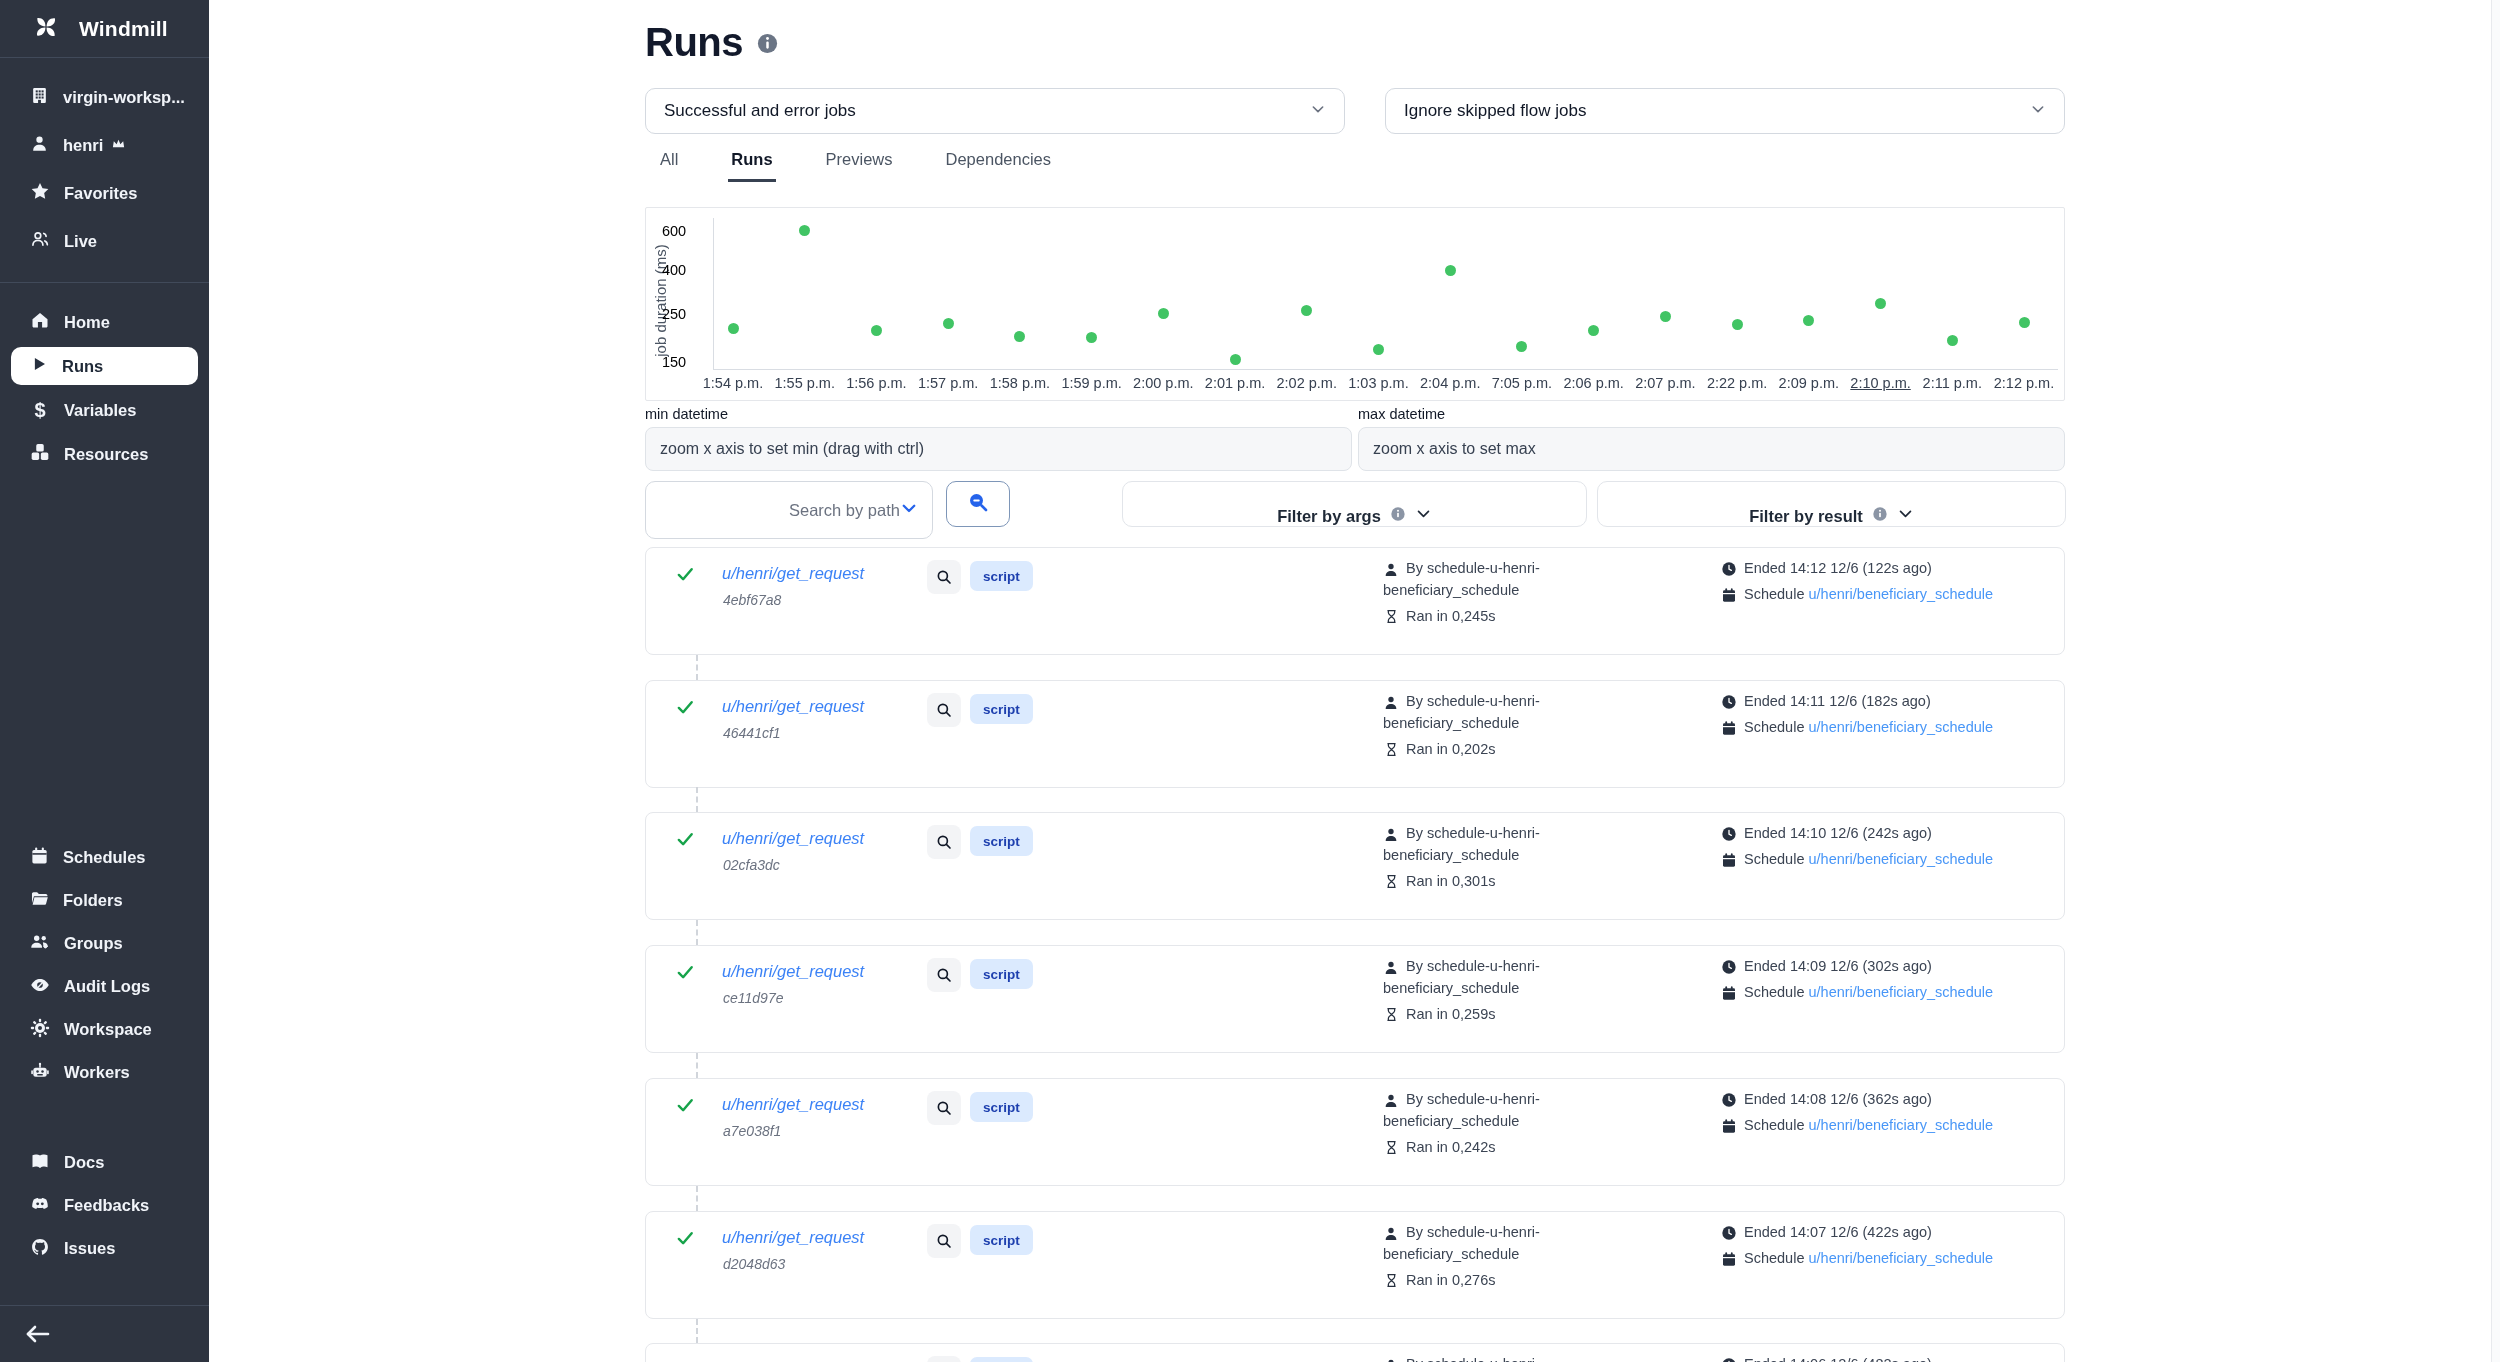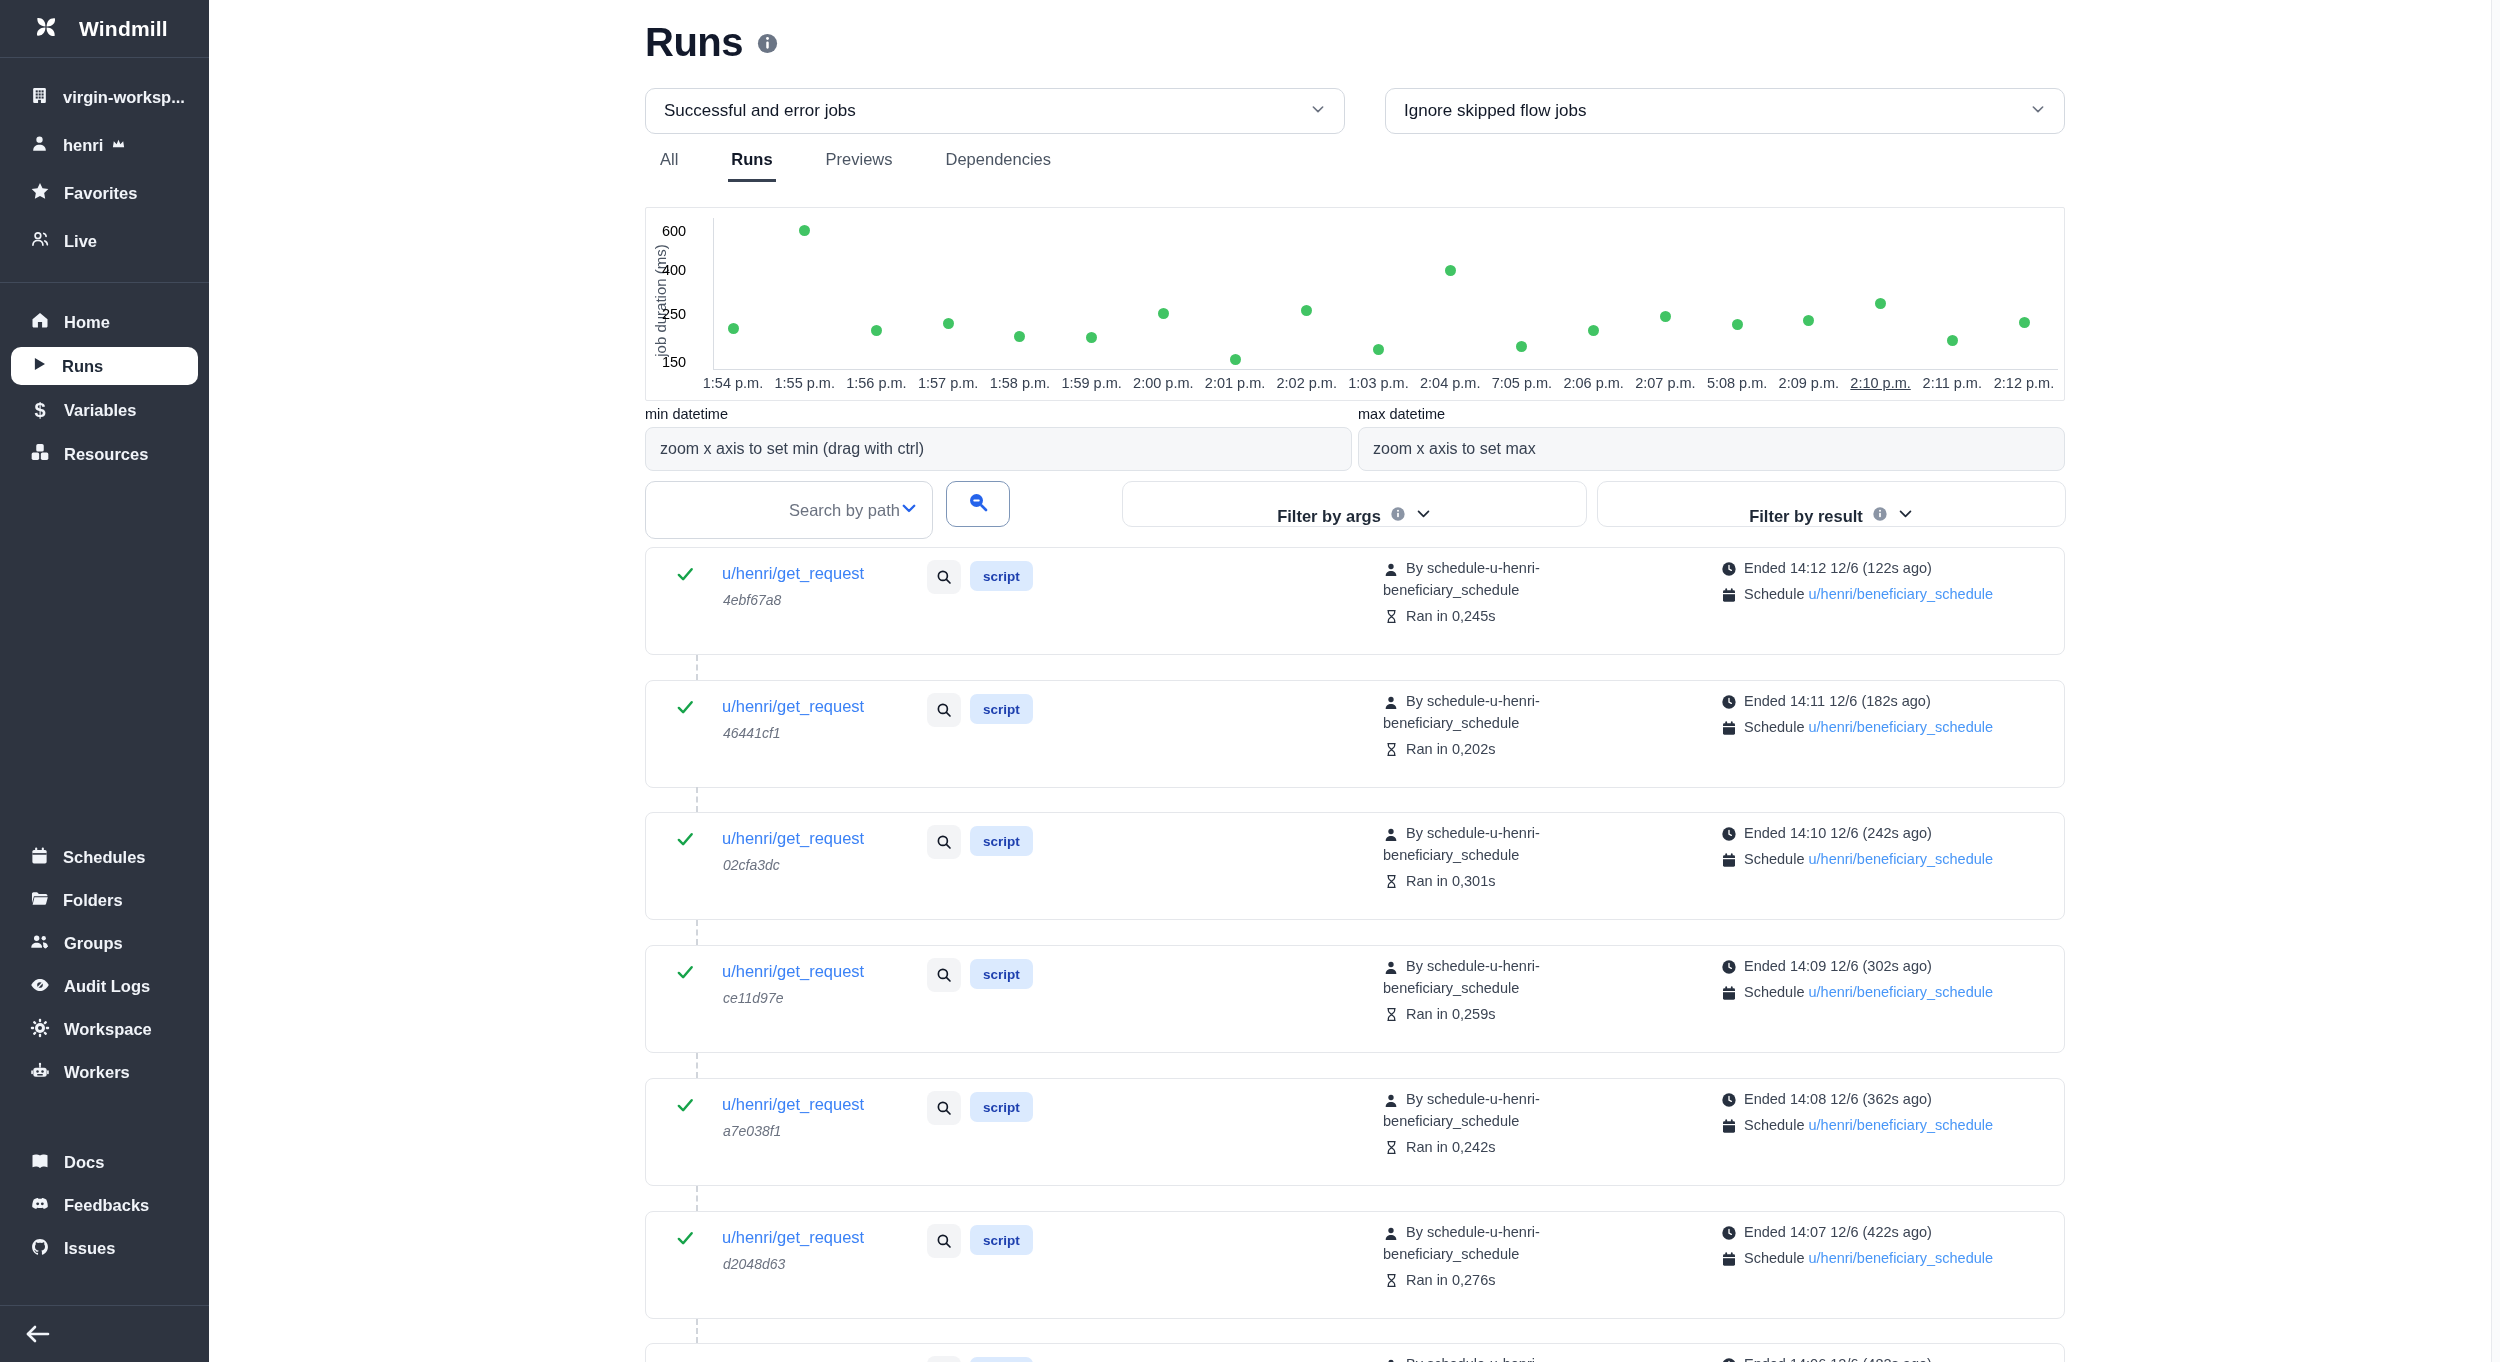--- a/index.html
+++ b/index.html
@@ -55,21 +55,21 @@
   .filter-btn .ftext { font-size:16.5px; font-weight:600; color:#1f2937; }
   .fb-args { left:913px; width:465px; }
   .fb-result { left:1388px; width:469px; }
 
   
   .card { position:absolute; left:436px; width:1420px; height:108px; border:1px solid #e5e7eb; border-radius:8px; background:#fff; }
   .partial-wrap { position:absolute; left:436px; top:1343px; width:1420px; height:19px; overflow:hidden; }
   .partial-wrap .card { position:absolute; left:0; top:0; }
   .connector { position:absolute; left:487px; width:0; border-left:2px dashed #d1d5db; }
   .run-check { position:absolute; left:30px; top:17px; }
-  .run-link { position:absolute; left:76px; top:16px; font-size:16.5px; font-weight:500; color:#3b82f6; text-decoration:none; cursor:pointer; }
+  .run-link { position:absolute; left:76px; top:16px; font-size:16.5px; font-weight:500; color:#3b82f6; text-decoration:none; cursor:pointer;font-style:italic; }
   .run-zoom { position:absolute; left:281px; top:12px; width:34px; height:34px; background:#f3f4f6; border-radius:8px; display:flex; align-items:center; justify-content:center; cursor:pointer; }
   .run-badge { position:absolute; left:324px; top:13px; height:30px; padding:0 13px; background:#dbeafe; border-radius:7px; display:flex; align-items:center; font-size:13.5px; font-weight:700; color:#1e40af; }
   .run-hash { position:absolute; left:77px; top:44px; font-size:14px; font-style:italic; color:#6b7280; }
   .ic { position:absolute; }
   .meta { position:absolute; font-size:14.5px; color:#3b4453; white-space:nowrap; }
   .by1 { left:760px; top:12px; } .by2 { left:737px; top:34px; } .ran { left:760px; top:60px; }
   .by-ic { left:737px; top:14px; } .ran-ic { left:738px; top:61px; }
   .ended { left:1098px; top:12px; } .sched { left:1098px; top:38px; }
   .end-ic { left:1075px; top:13px; } .sch-ic { left:1075px; top:39px; }
   .sched a, .sched-link { color:#4896f7; text-decoration:none; cursor:pointer; }
@@ -327,21 +327,21 @@
       <div class="xtick" style="left: 732.5px;">1:03 p.m.</div>
       <div class="dot" style="background: rgb(65, 196, 100); left: 727px; top: 136.187px;"></div>
       <div class="xtick" style="left: 804.222px;">2:04 p.m.</div>
       <div class="dot" style="background: rgb(65, 196, 100); left: 798.722px; top: 57.4743px;"></div>
       <div class="xtick" style="left: 875.944px;">7:05 p.m.</div>
       <div class="dot" style="background: rgb(65, 196, 100); left: 870.444px; top: 132.97px;"></div>
       <div class="xtick" style="left: 947.667px;">2:06 p.m.</div>
       <div class="dot" style="background: rgb(65, 196, 100); left: 942.167px; top: 117.459px;"></div>
       <div class="xtick" style="left: 1019.39px;">2:07 p.m.</div>
       <div class="dot" style="background: rgb(65, 196, 100); left: 1013.89px; top: 102.996px;"></div>
-      <div class="xtick" style="left: 1091.11px;">5:08 p.m.</div>
+      <div class="xtick" style="left: 1091.11px;">2:22 p.m.</div>
       <div class="dot" style="background: rgb(65, 196, 100); left: 1085.61px; top: 110.986px;"></div>
       <div class="xtick" style="left: 1162.83px;">2:09 p.m.</div>
       <div class="dot" style="background: rgb(65, 196, 100); left: 1157.33px; top: 106.906px;"></div>
       <div class="xtick" style="left: 1234.56px; text-decoration: underline;">2:10 p.m.</div>
       <div class="dot" style="background: rgb(65, 196, 100); left: 1229.06px; top: 90.4678px;"></div>
       <div class="xtick" style="left: 1306.28px;">2:11 p.m.</div>
       <div class="dot" style="background: rgb(65, 196, 100); left: 1300.78px; top: 126.849px;"></div>
       <div class="xtick" style="left: 1378px;">2:12 p.m.</div>
       <div class="dot" style="background: rgb(65, 196, 100); left: 1372.5px; top: 108.924px;"></div>
     </div>

